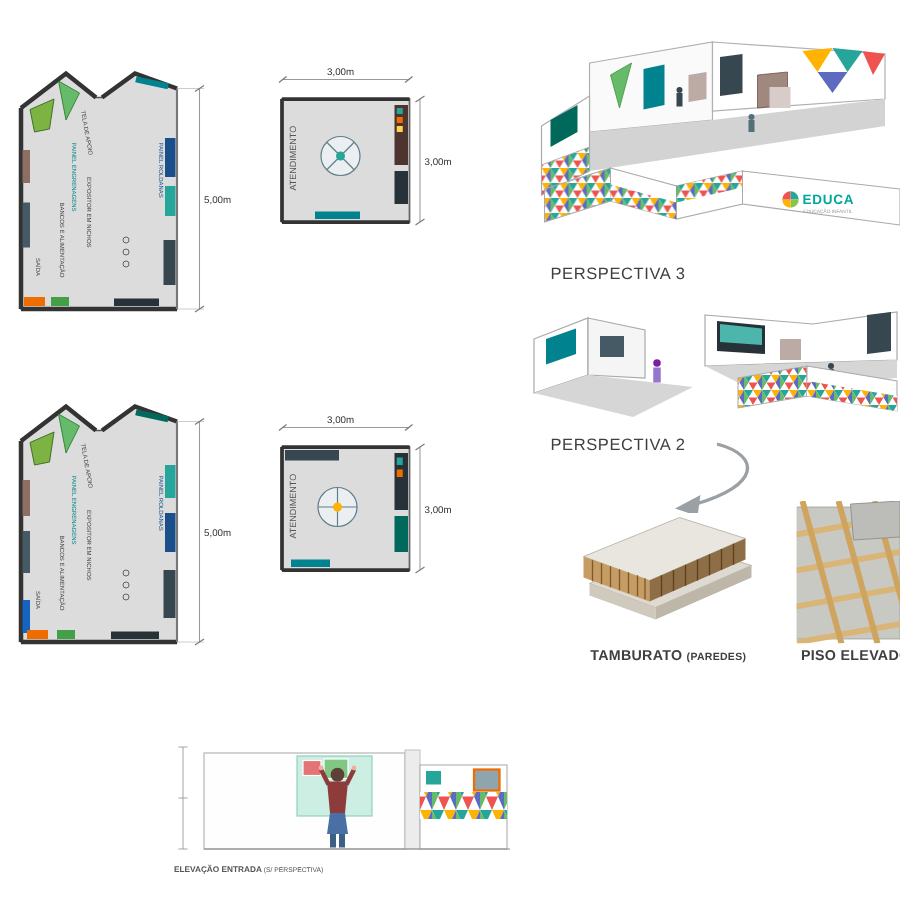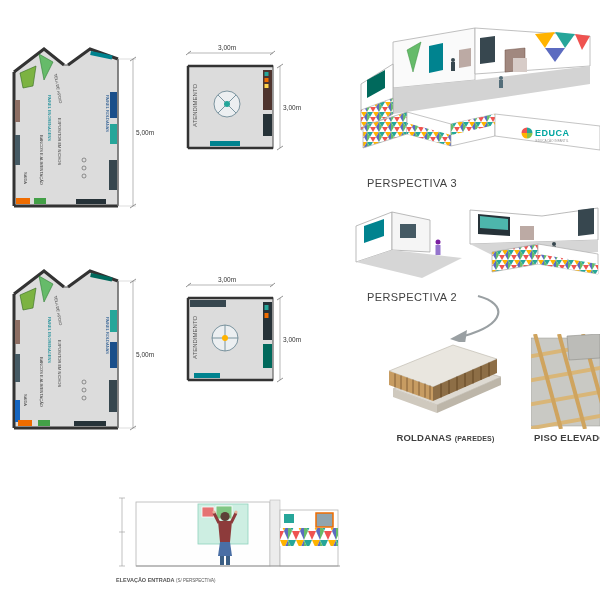--- a/index.html
+++ b/index.html
@@ -289,21 +289,21 @@
         <line x1="66" y1="47" x2="66" y2="61"></line>
       <line x1="74" y1="43.5" x2="74" y2="57.5"></line>
         <line x1="82" y1="40" x2="82" y2="54"></line>
       <line x1="90" y1="36.5" x2="90" y2="50.5"></line>
         <line x1="98" y1="33" x2="98" y2="47"></line>
       <line x1="106" y1="29.5" x2="106" y2="43.5"></line>
     </g>
   </svg>
 </div>
 <div class="cap cap-detail tam-center" style="left:383px;top:432px;width:125px;">
-  <span>ROLDANAS</span>
+  <span>TAMBURATO</span>
   <span class="sub">(PAREDES)</span>
 </div>
 
 <div class="fig" style="left:531px;top:334px;width:69px;height:95px;overflow:hidden;">
   <svg viewBox="0 0 69 95" width="69" height="95">
     <rect x="0" y="4" width="69" height="88" fill="#c9c9c4" stroke="#9a9a95" stroke-width="0.5"></rect>
     <g stroke="#d9b678" stroke-width="4">
       <line x1="-10" y1="24" x2="80" y2="8"></line>
       <line x1="-10" y1="48" x2="80" y2="32"></line>
       <line x1="-10" y1="72" x2="80" y2="56"></line>

